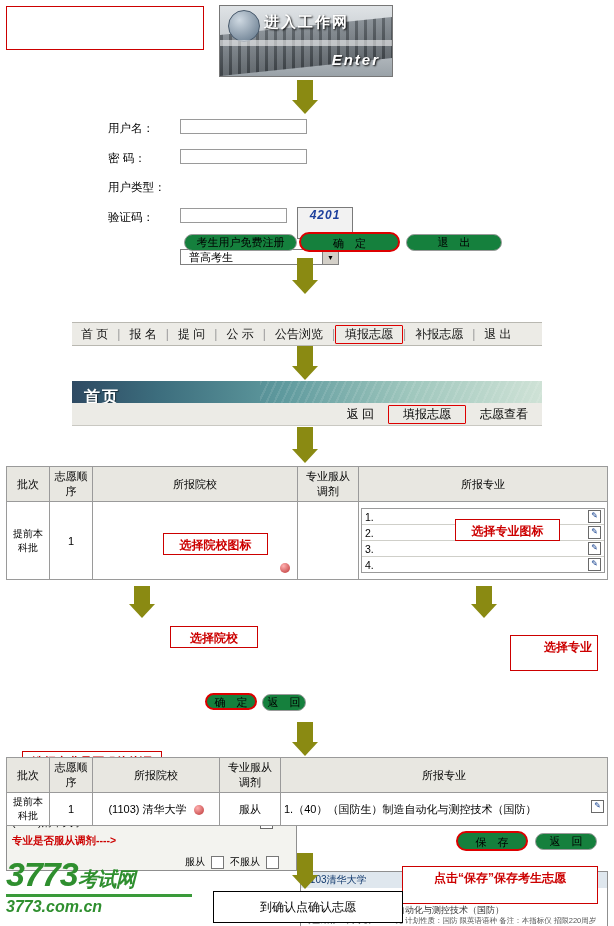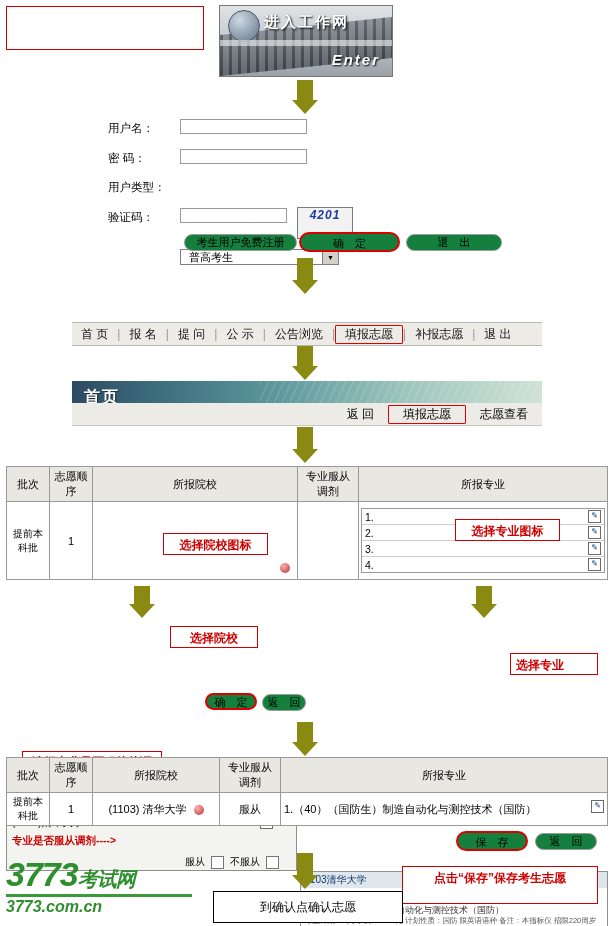--- a/index.html
+++ b/index.html
@@ -348,21 +348,21 @@
 </div>
 
 <div class="abs detail" style="left:300px;top:618px;width:308px;height:95px;">
   <div class="dhead">1103清华大学</div>
   <div class="dtitle">理工</div>
   <div class="dline">（40）（国防生）制造自动化与测控技术（国防）</div>
   <div class="dtiny">专业计划：1人  学费：5000元  计划性质：国防  限英语语种  备注：本指标仅  招限220周岁以下且未婚的普通高中应届男性毕业生</div>
 
 </div>
 
-<div class="abs redbox small" style="left:510px;top:653px;width:88px;height:22px;text-align:left;line-height:16px;">
+<div class="abs redbox small" style="left:510px;top:635px;width:88px;height:36px;text-align:right;line-height:16px;">
   <span>选择专业</span>
 </div>
 
 <div class="arrow" style="left:285px;top:722px;width:40px;height:34px;">
   <div class="shaft" style="top:0;width:16px;height:22px;"></div>
   <div class="head" style="top:20px;"></div>
 </div>
 
 <table class="abs grid" style="left:6px;top:757px;width:602px;">
   <tbody>

